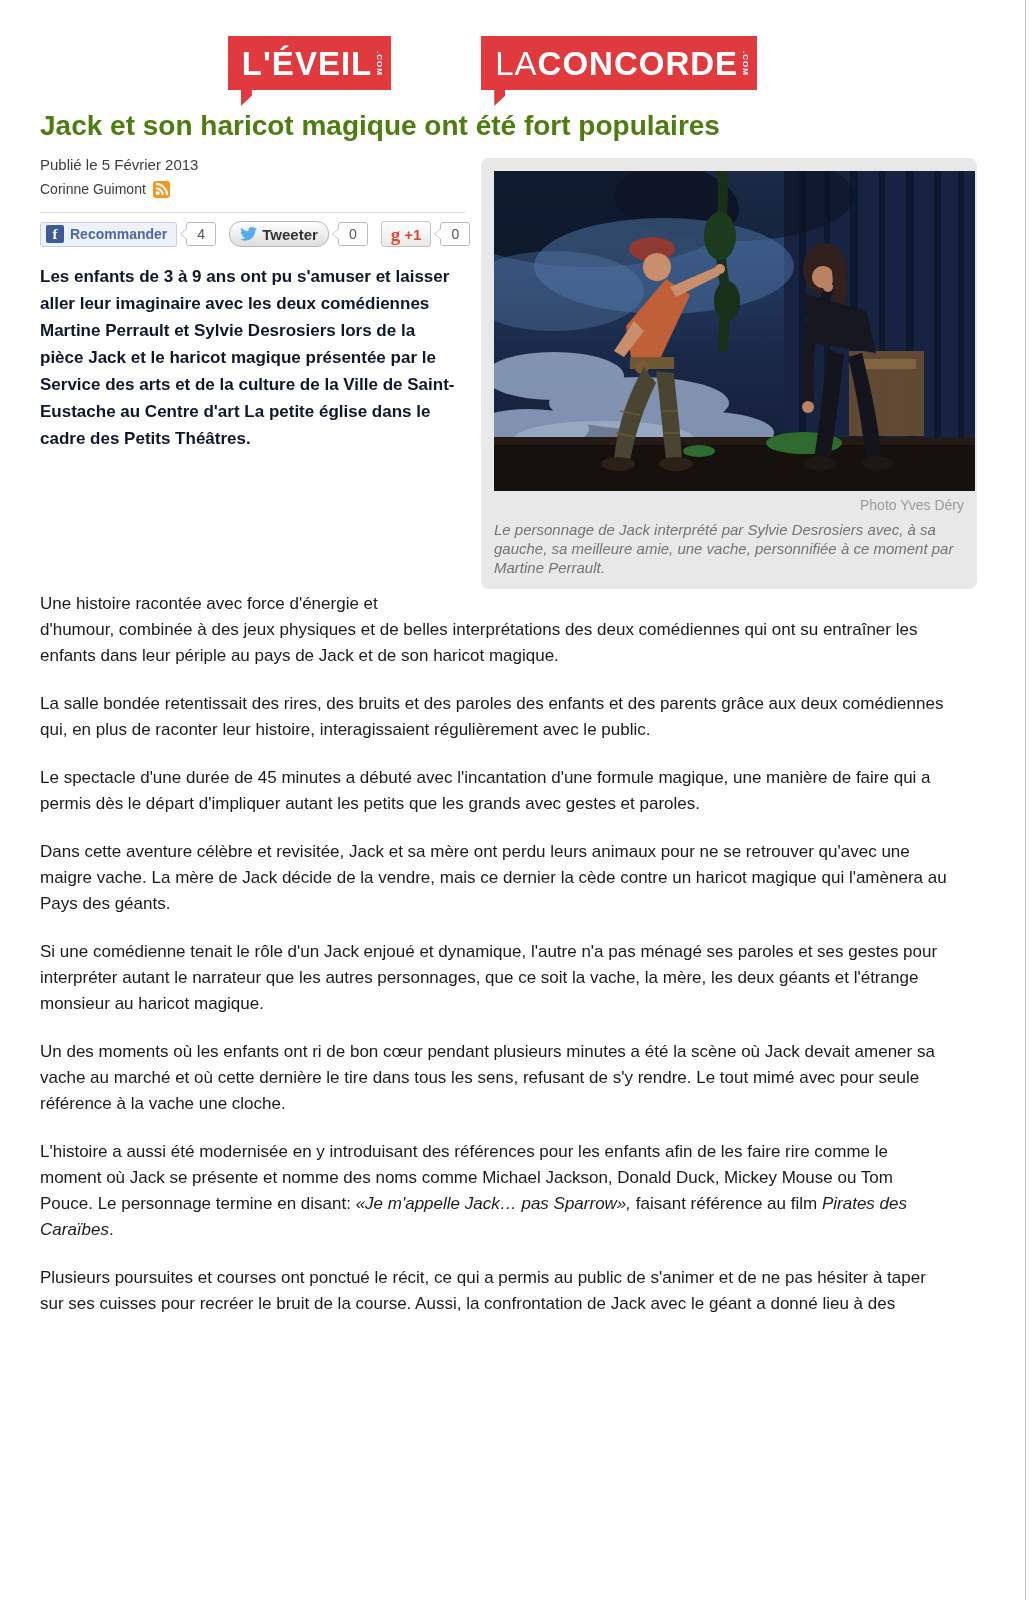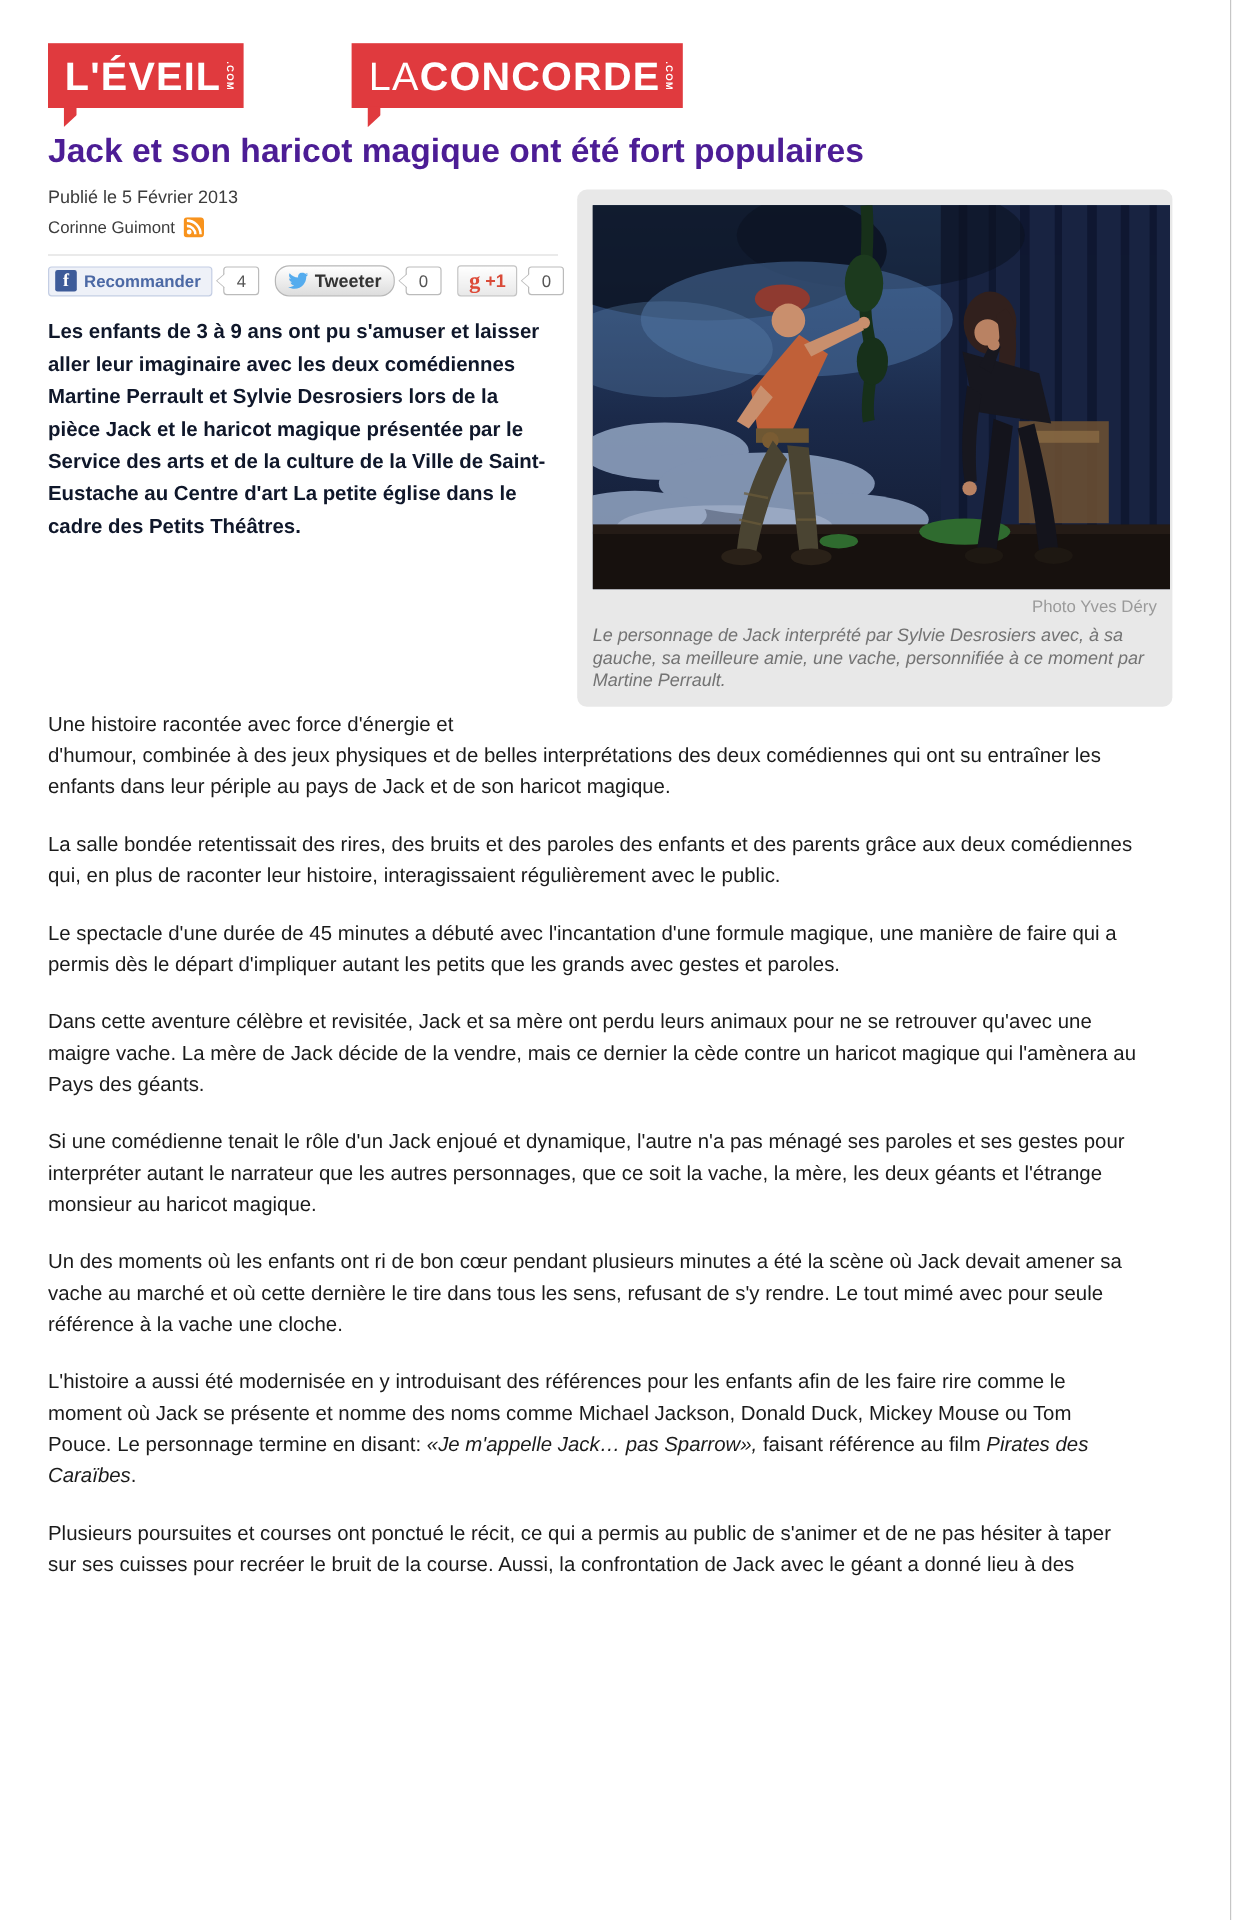--- a/index.html
+++ b/index.html
@@ -4,31 +4,31 @@
 <style>
   * { margin:0; padding:0; box-sizing:border-box; }
   body { background:#fff; font-family:"Liberation Sans", sans-serif; }
   .page { position:relative; width:1031px; height:1600px; background:#fff; overflow:hidden; }
   .right-border { position:absolute; top:0; bottom:0; right:5px; width:1px; background:#c6c6c6; }
   .content { padding:33px 86px 0 40px; }
 
   
   .network-line { font-size:19px; color:#e03a3e; letter-spacing:1px; line-height:20px; }
   .network-line b { font-weight:bold; }
-  .logos { margin-top:3px; display:flex; gap:90px; align-items:flex-start; }
+  .logos { margin-top:3px; display:flex; gap:90px; align-items:flex-start;justify-content:center; }
   .logo { position:relative; background:#e03a3e; color:#fff; height:54px; display:inline-flex;
           align-items:center; padding:0 8px 0 14px; text-decoration:none; cursor:pointer; }
   .logo .main { font-size:33px; font-weight:bold; letter-spacing:1px; line-height:1; }
   .logo .thin { font-weight:normal; }
   .logo .tld  { writing-mode:vertical-rl; font-size:8px; font-weight:bold; letter-spacing:1px;
                 margin-left:3px; line-height:1; }
   .logo .tail { position:absolute; left:13px; bottom:-16px; width:11px; height:17px;
                 background:#e03a3e; clip-path:polygon(0 0,100% 0,100% 40%,0 100%); }
 
-  h1.title { margin-top:21px; font-size:28px; line-height:30px; font-weight:bold; color:#4c1d95; }
+  h1.title { margin-top:21px; font-size:28px; line-height:30px; font-weight:bold; color:#4d7c0f; }
 
   
   figure.photo-box { float:right; width:496px; margin:17px -32px 0 10px; background:#e8e8e8;
                      border-radius:8px; padding:13px 13px 12px 13px; }
   .photo-frame { width:481px; height:320px; display:block; background:#101828; }
   .photo-credit { margin-top:5px; font-size:14px; line-height:18px; color:#9a9a9a; text-align:right; }
   .photo-caption { margin-top:6px; font-size:15px; line-height:19px; font-style:italic; color:#737373; }
 
   
   .meta { margin-top:15px; }

